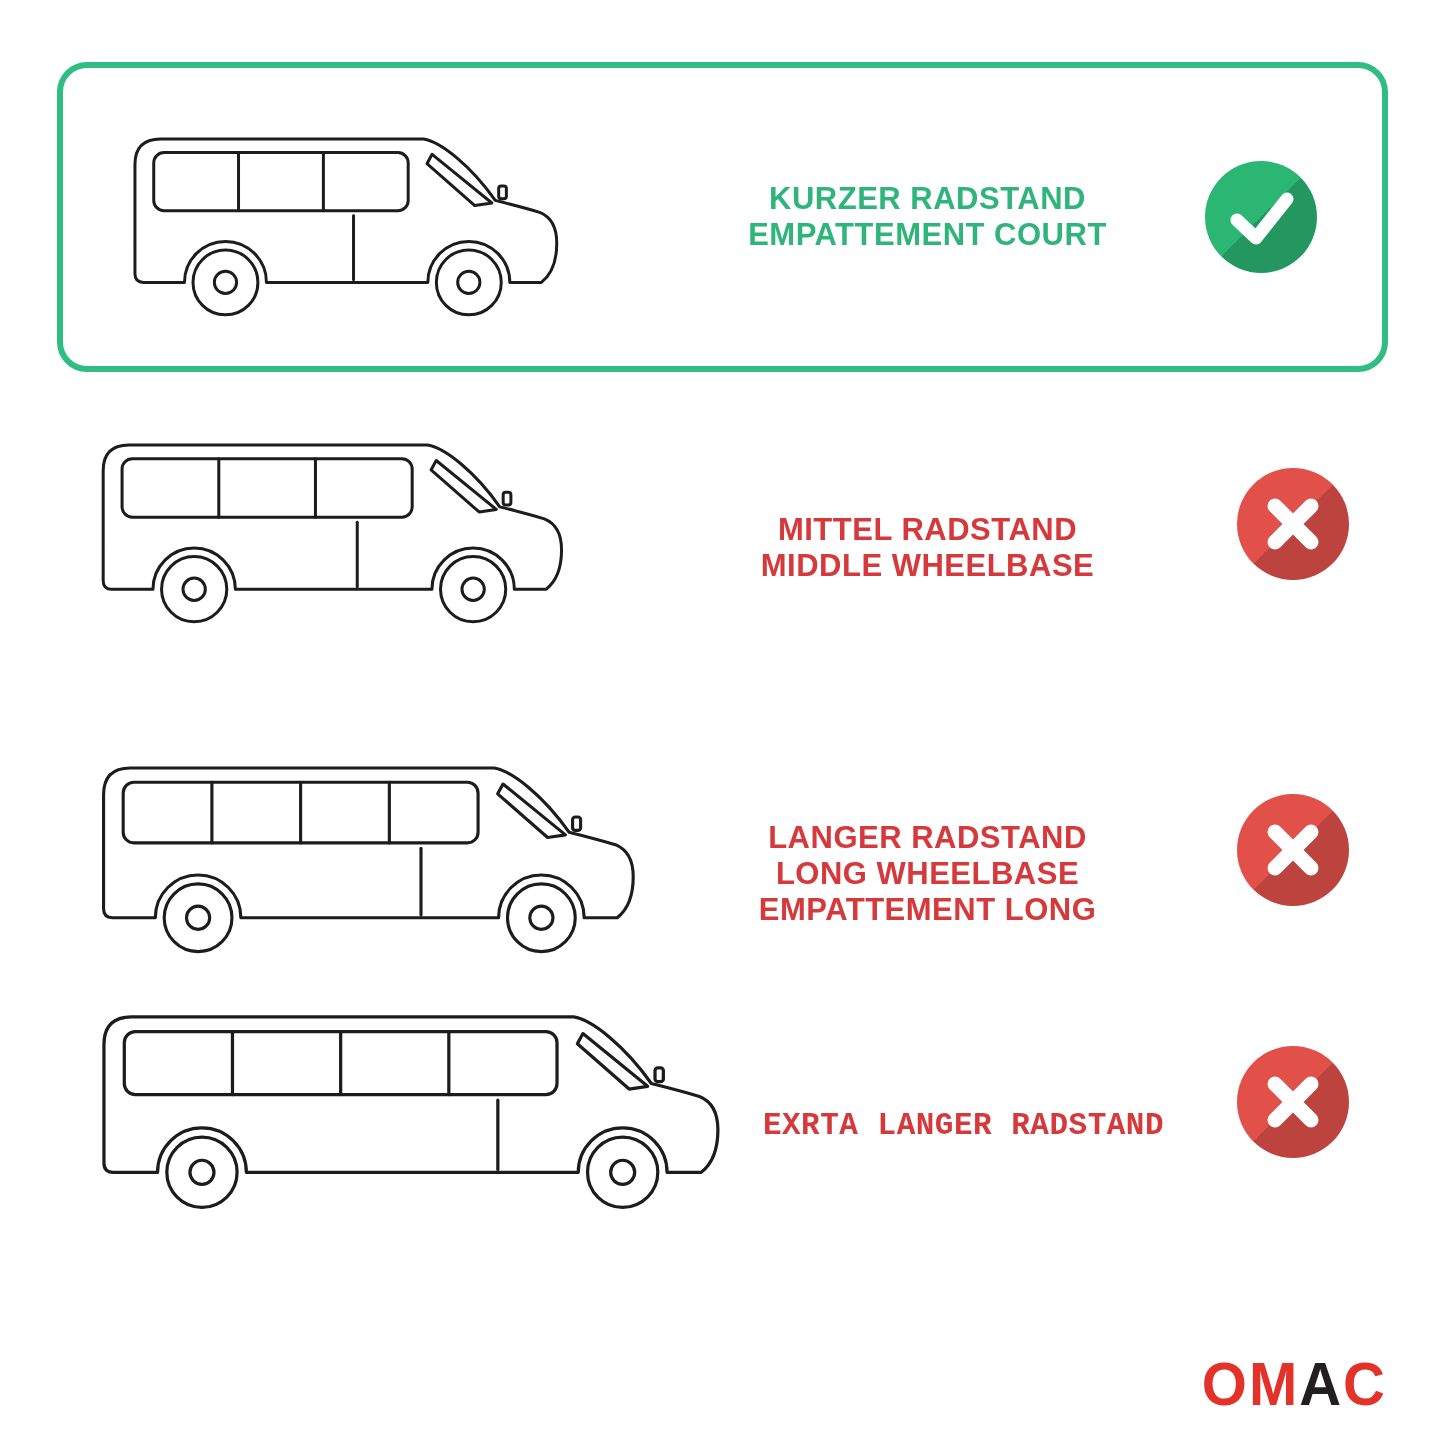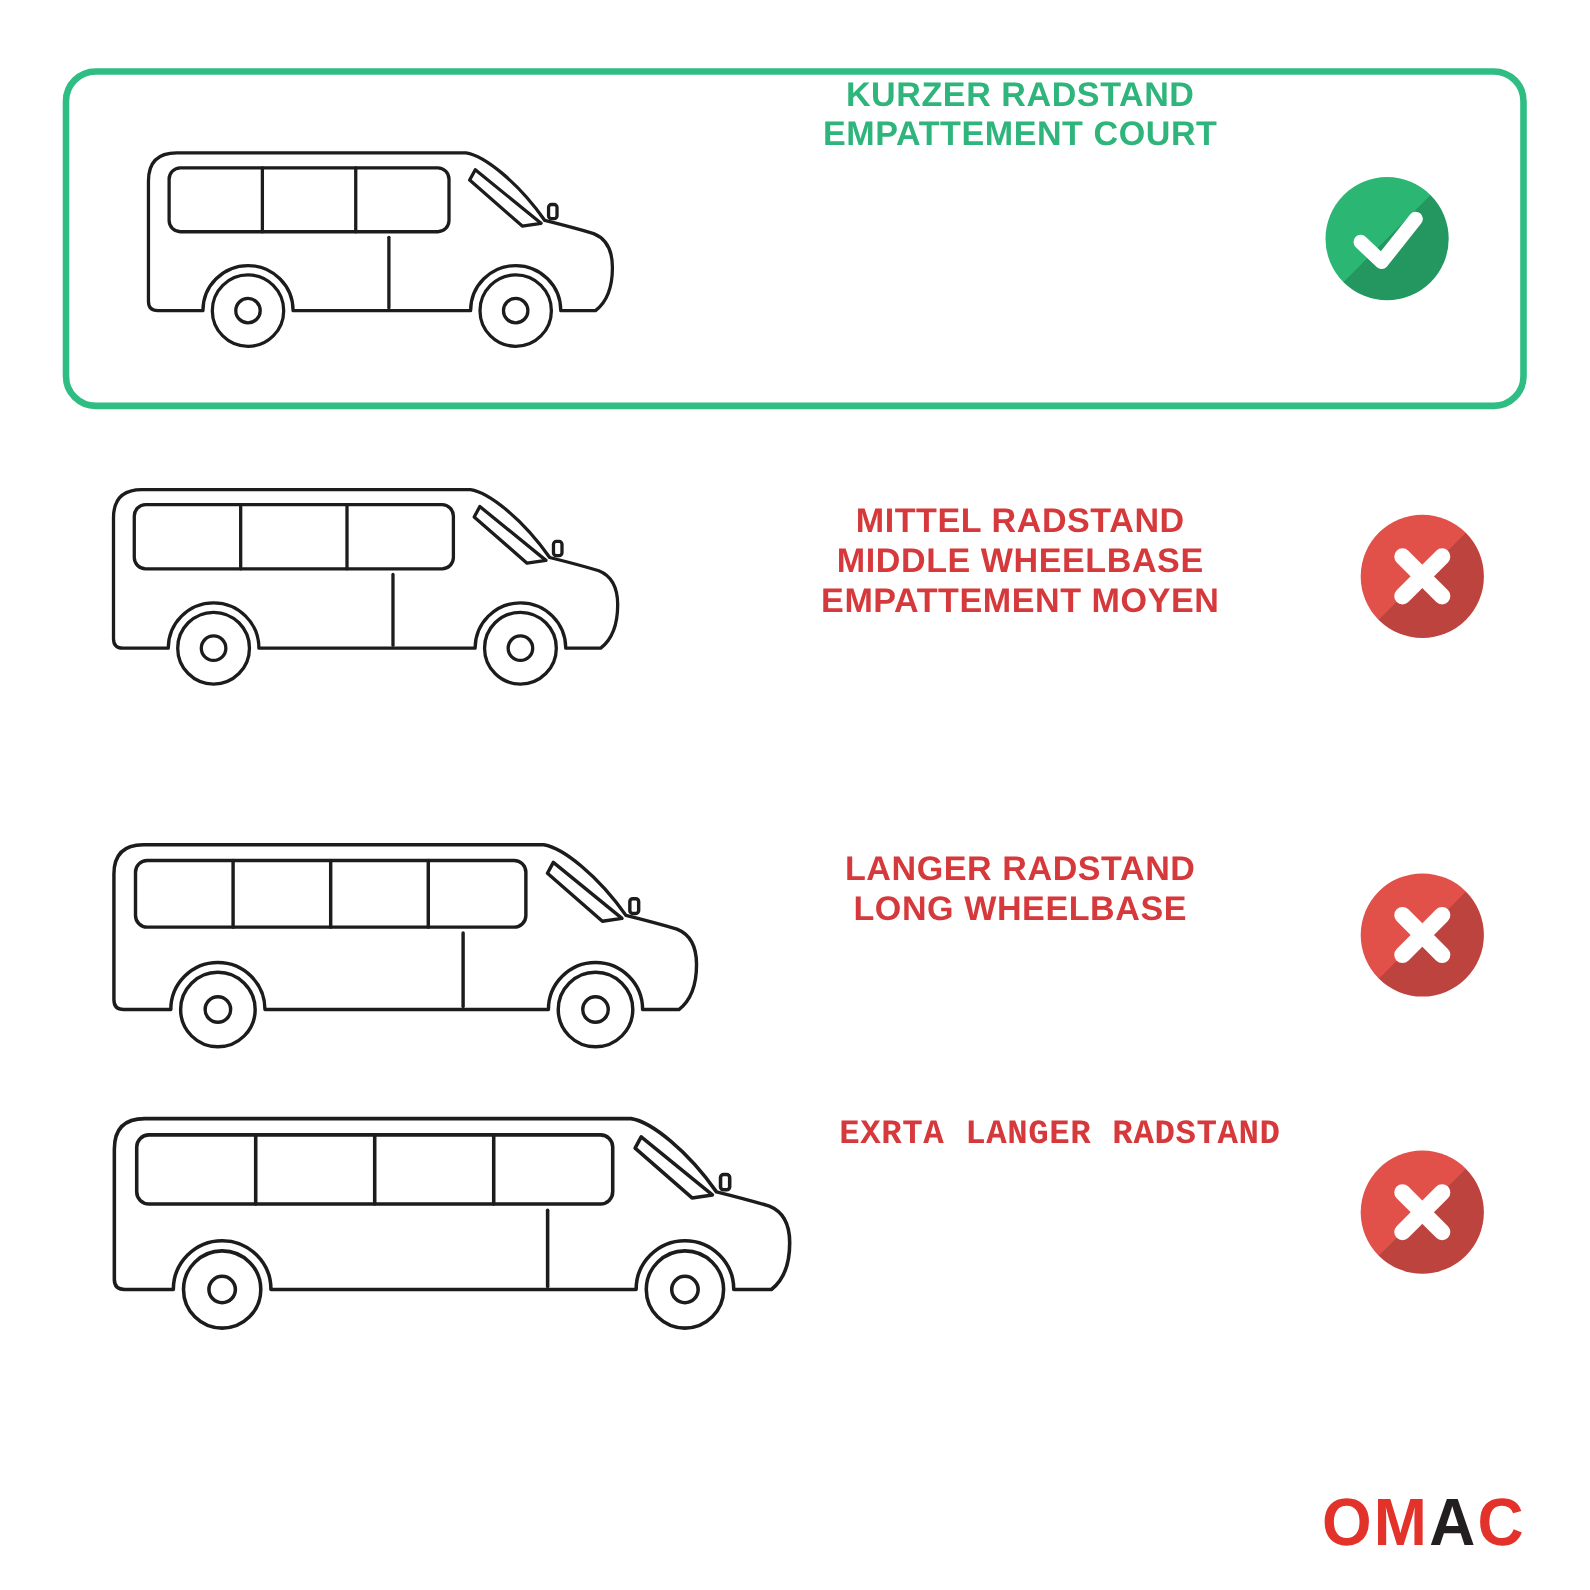--- a/index.html
+++ b/index.html
@@ -2,21 +2,21 @@
 <html style="--text-green: #2FB57B; --text-red: #D6393B; --badge-green: #2BB673; --badge-red: #E2504A; --box-green: #2FBD83; --line: #1C1C1C;"><head>
 <meta charset="utf-8">
 <style>
   html,body{margin:0;padding:0;background:#fff;}
   .page{
     position:relative;width:1445px;height:1445px;background:#fff;
     font-family:"Liberation Sans",sans-serif;overflow:hidden;
   }
   .row{
     position:absolute;left:57px;width:1331px;
-    display:flex;box-sizing:border-box;
+    display:flex;align-items:center;box-sizing:border-box;
   }
   .row-0{top:62px;height:310px;border:6px solid var(--box-green);border-radius:30px;padding:0 26px;}
   .row-1{top:408px;height:232px;}
   .row-2{top:724px;height:252px;}
   .row-3{top:966px;height:272px;font-family:Liberation Mono, monospace;}
   .van{
     flex:0 0 600px;display:flex;align-items:center;justify-content:flex-start;
     padding-left:34px;box-sizing:border-box;
   }
   .van svg{display:block;}
@@ -92,21 +92,20 @@
               <circle cx="120" cy="196" r="38" fill="#fff"></circle>
               <circle cx="120" cy="196" r="13"></circle>
               <circle cx="445" cy="196" r="38" fill="#fff"></circle>
               <circle cx="445" cy="196" r="13"></circle>
             </g>
           </svg>
         </div>
     <div class="label no">
       <div class="line">MITTEL RADSTAND</div>
       <div class="line">MIDDLE WHEELBASE</div>
-      <div class="line">EMPATTEMENT MOYEN</div>
     </div>
     <div class="badge-wrap">
       <div class="badge cross">
             <svg viewBox="0 0 112 112" xmlns="http://www.w3.org/2000/svg">
               <g stroke="#fff" stroke-width="15" stroke-linecap="round">
                 <line x1="38" y1="38" x2="74" y2="74"></line>
                 <line x1="74" y1="38" x2="38" y2="74"></line>
               </g>
             </svg>
           </div>
@@ -128,20 +127,21 @@
               <circle cx="120" cy="196" r="38" fill="#fff"></circle>
               <circle cx="120" cy="196" r="13"></circle>
               <circle cx="505" cy="196" r="38" fill="#fff"></circle>
               <circle cx="505" cy="196" r="13"></circle>
             </g>
           </svg>
         </div>
     <div class="label no">
       <div class="line">LANGER RADSTAND</div>
       <div class="line">LONG WHEELBASE</div>
+      <div class="line">EMPATTEMENT LONG</div>
     </div>
     <div class="badge-wrap">
       <div class="badge cross">
             <svg viewBox="0 0 112 112" xmlns="http://www.w3.org/2000/svg">
               <g stroke="#fff" stroke-width="15" stroke-linecap="round">
                 <line x1="38" y1="38" x2="74" y2="74"></line>
                 <line x1="74" y1="38" x2="38" y2="74"></line>
               </g>
             </svg>
           </div>

